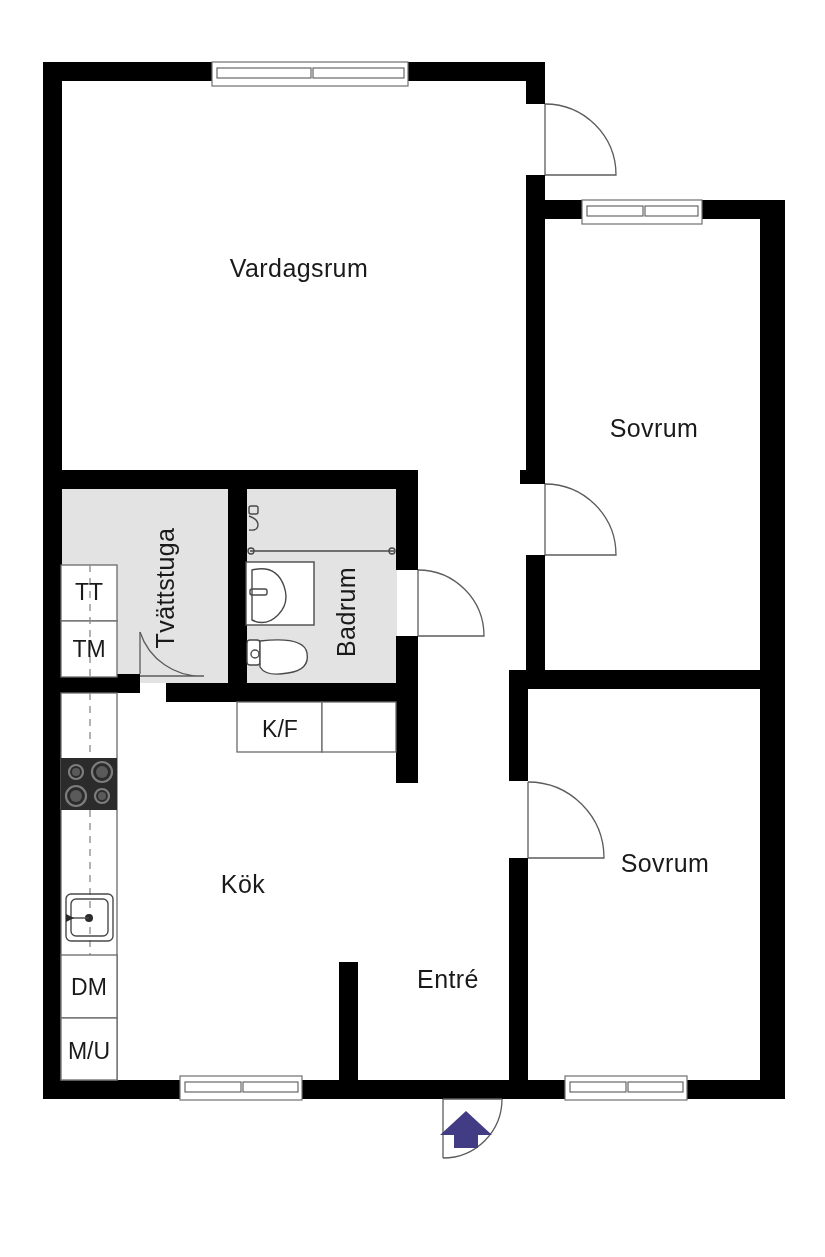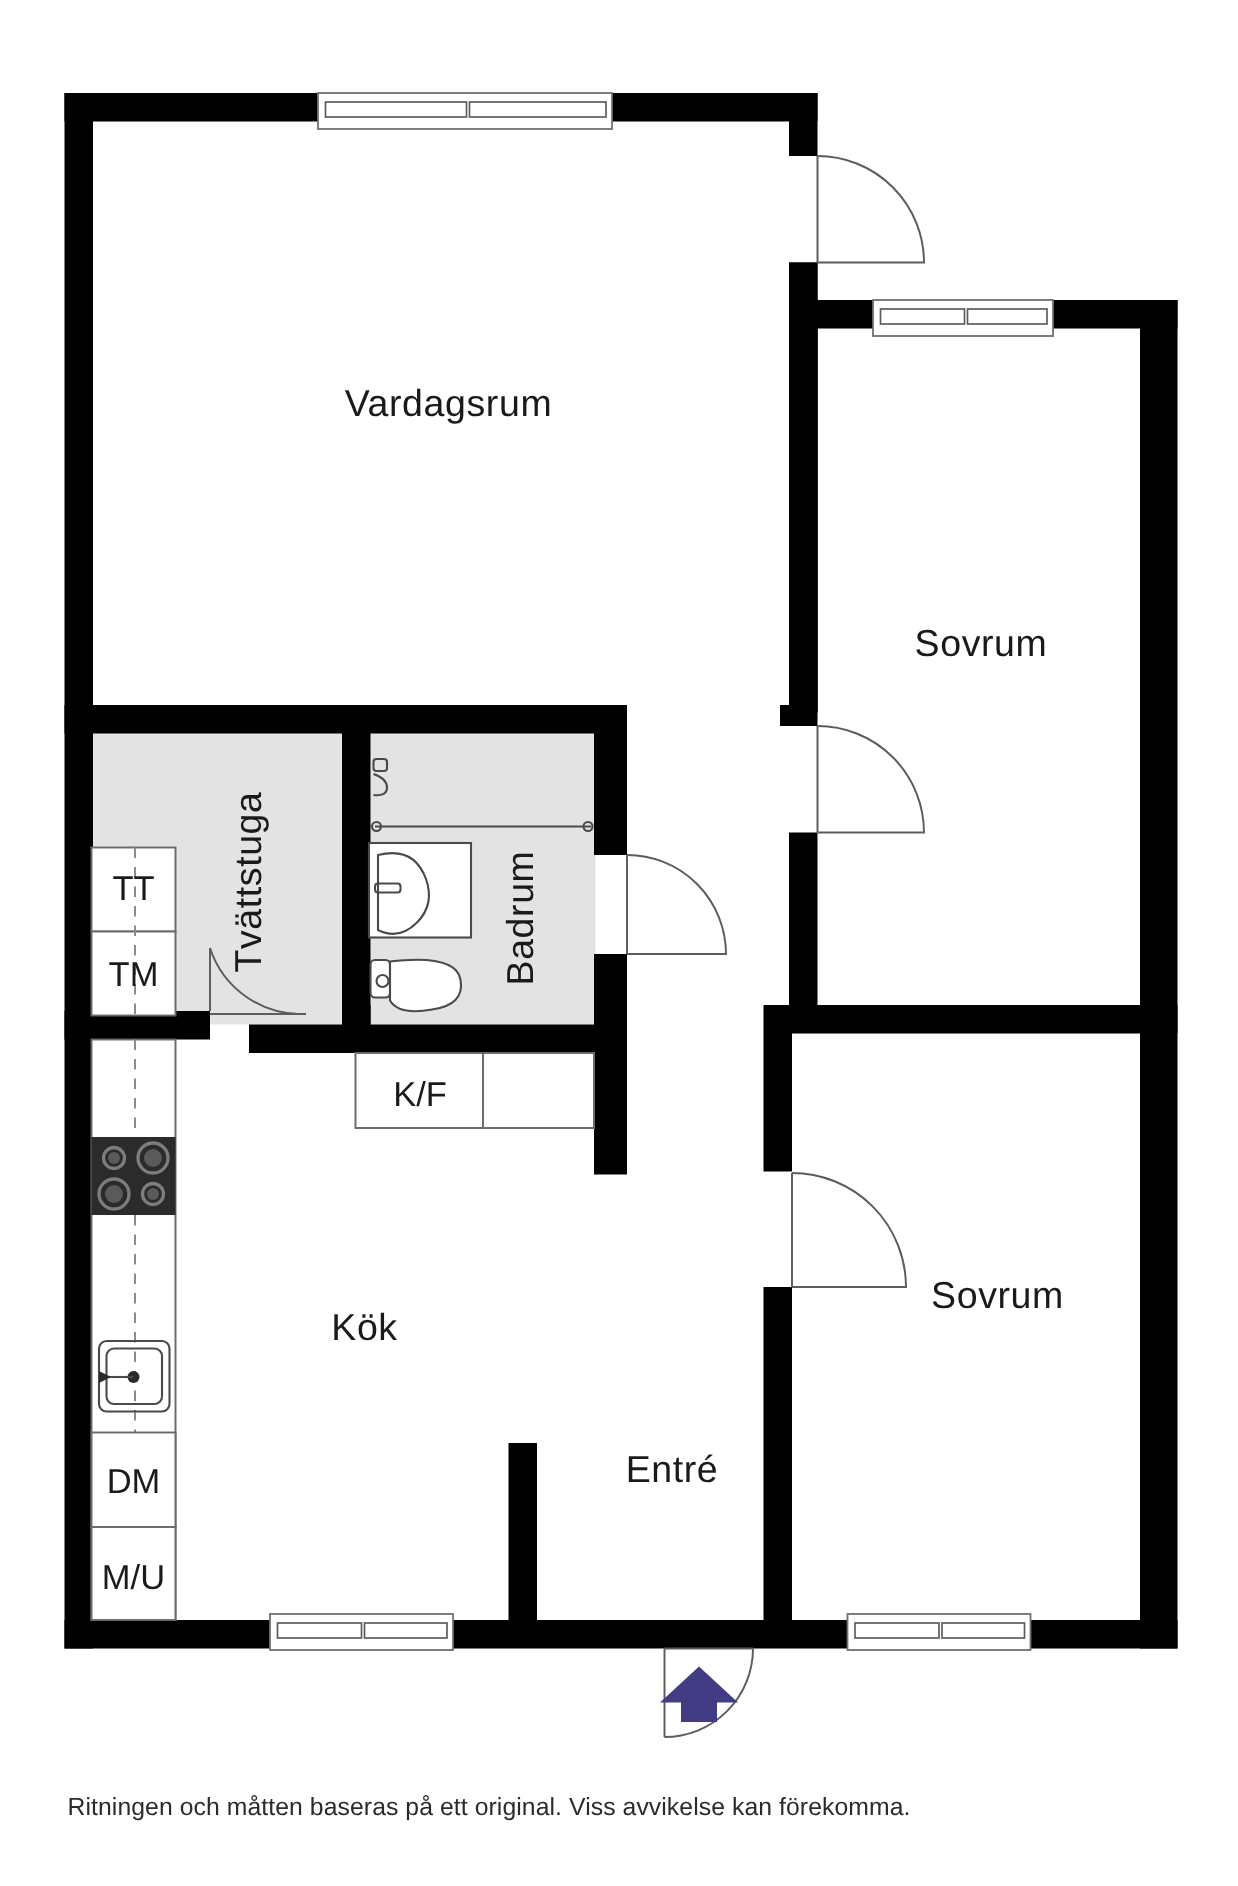--- a/index.html
+++ b/index.html
@@ -312,15 +312,14 @@
 
       <text class="room-label" x="355" y="612" text-anchor="middle" transform="rotate(-90 355 612)">Badrum</text>
 
       <text class="room-label" x="243" y="893" text-anchor="middle">Kök</text>
 
       <text class="room-label" x="448" y="988" text-anchor="middle">Entré</text>
     </g>
 
   </svg>
 
-  <div class="footer-note">Ritningen och måtten baseras på ett original. Viss avvikelse kan förekomma.</div>
 
 </div>
 
 </body></html>

